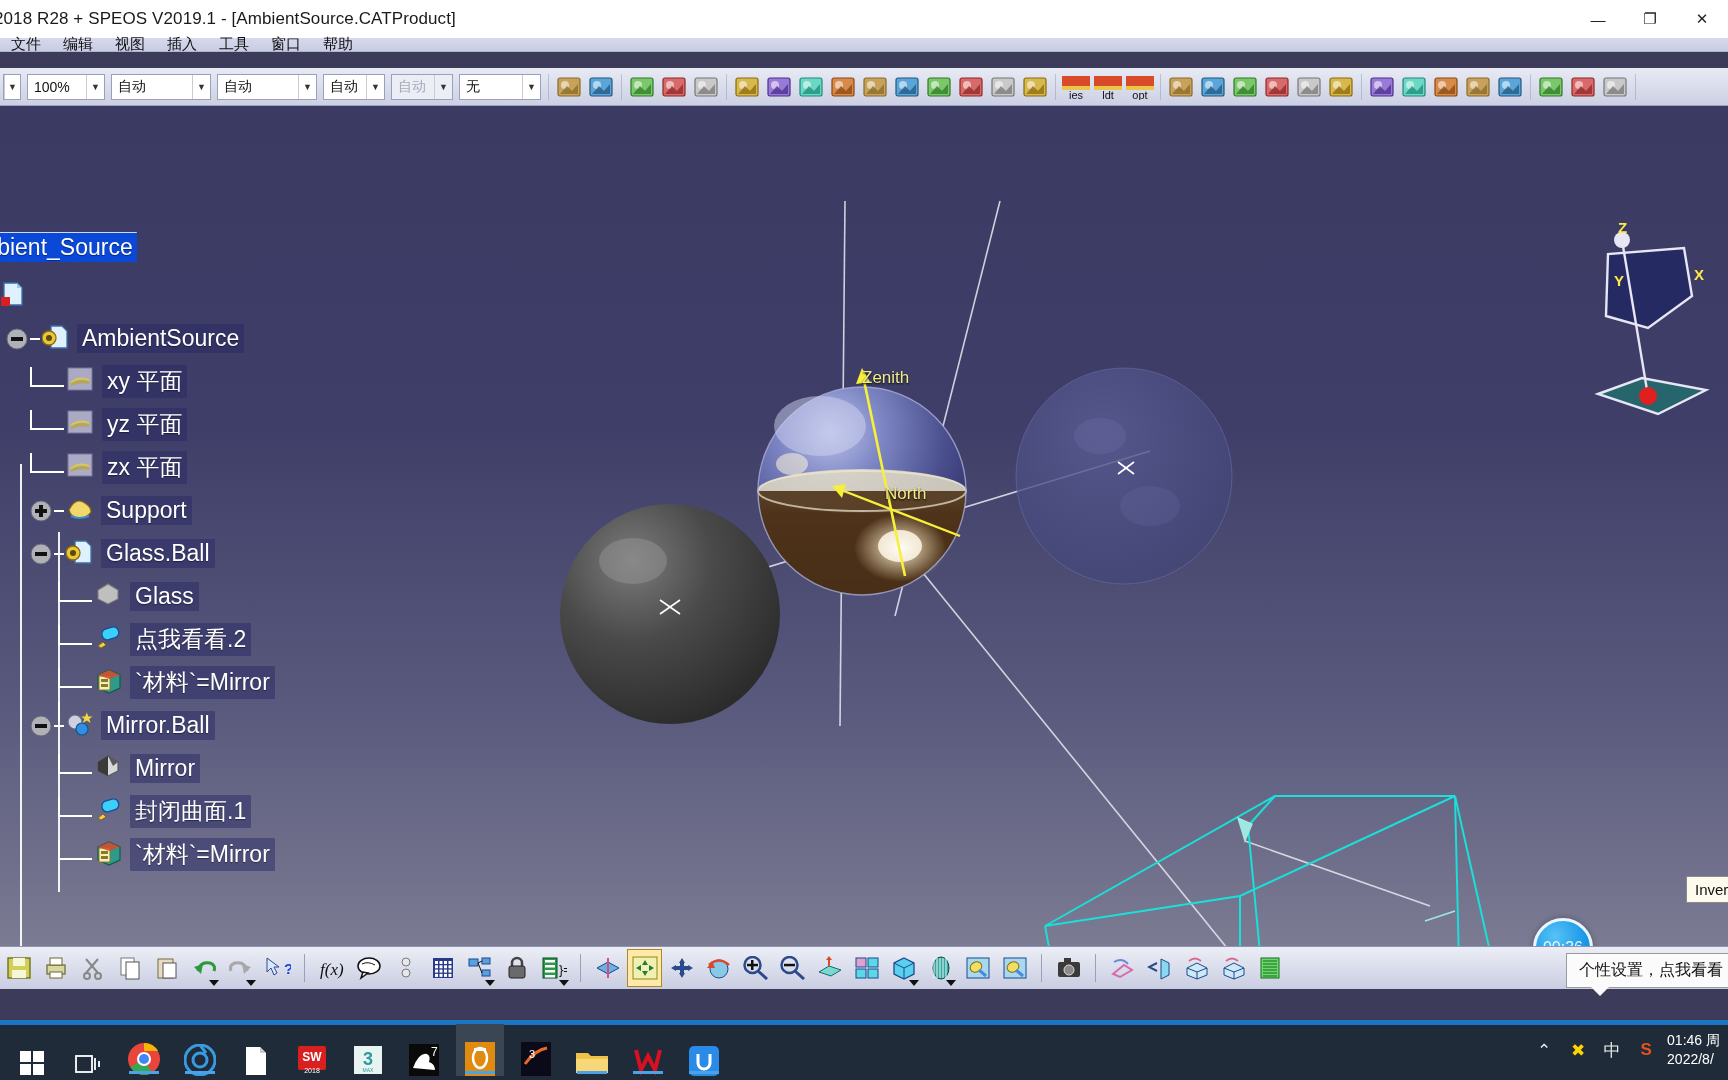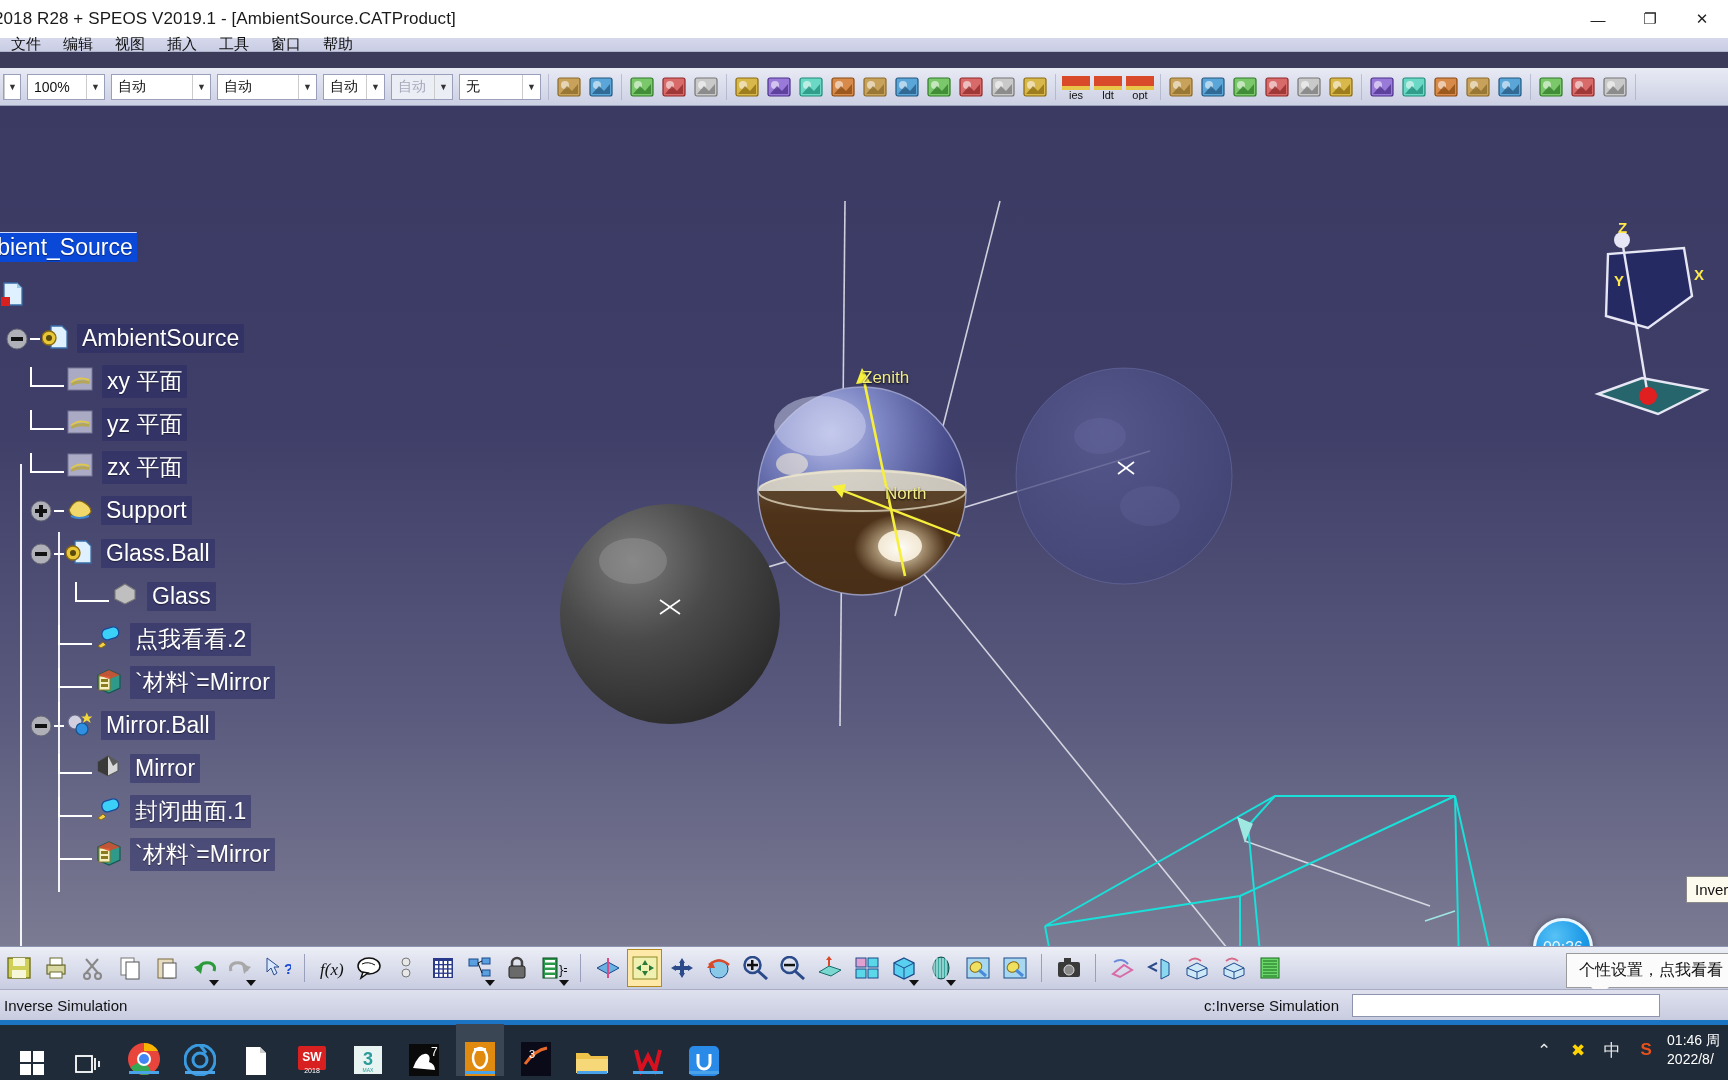--- a/index.html
+++ b/index.html
@@ -649,21 +649,21 @@
             </svg>
           </div>
           <div style="width: 10px; height: 2px; background: rgb(255, 255, 255); flex: 0 0 auto; margin-right: 2px;"></div>
           <div class="tree-ico"><svg width="28" height="26" viewBox="0 0 28 26">
               <path d="M9 2 h11 l5 5 v17 H9 Z" fill="#dff0ff" stroke="#3a6ea8" stroke-width="1.3"></path>
               <circle cx="7" cy="14" r="7" fill="#e8c838" stroke="#8a6a10" stroke-width="1.3"></circle>
               <circle cx="7" cy="14" r="3" fill="#5a4a10"></circle>
             </svg></div>
           <div class="tree-lbl">Glass.Ball</div>
         </div>
-        <div class="tree-row" style="position: absolute; left: 17px; top: 469px;">
+        <div class="tree-row" style="position: absolute; left: 0px; top: 469px;">
           <div style="width: 58px; flex: 0 0 auto;"></div>
           <div style="width: 34px; height: 20px; flex: 0 0 auto; border-left: 2px solid rgb(255, 255, 255); border-bottom: 2px solid rgb(255, 255, 255); margin-bottom: 9px; margin-right: 3px;"></div>
           <div class="tree-ico"><svg width="26" height="24" viewBox="0 0 26 24">
               <path d="M13 2 L23 8 L23 17 L13 22 L3 17 L3 8 Z" fill="#bfbfbf" stroke="#7a7a7a" stroke-width="1.1"></path>
             </svg></div>
           <div class="tree-lbl">Glass</div>
         </div>
         <div class="tree-row" style="position: absolute; left: 0px; top: 512px;">
           <div style="width: 58px; flex: 0 0 auto;"></div>
           <div style="width: 34px; height: 20px; flex: 0 0 auto; border-left: 2px solid rgb(255, 255, 255); border-bottom: 2px solid rgb(255, 255, 255); margin-bottom: 9px; margin-right: 3px;"></div>
@@ -1004,25 +1004,20 @@
             <line x1="5" y1="14" x2="19" y2="14"></line>
             <line x1="5" y1="17" x2="19" y2="17"></line>
             <line x1="5" y1="20" x2="19" y2="20"></line>
           </g>
         </svg>
       </div>
     </div>
 
   <div class="hint-bubble" style="left:1566px;top:953px;">个性设置，点我看看</div>
 
-  <div class="statusbar">
-    <div class="status-left">Inverse Simulation</div>
-    <div class="status-cmd">c:Inverse Simulation</div>
-    <input class="status-input" value="" style="">
-  </div>
 
   <div class="taskbar">
     <div class="tb-top-accent"></div>
     <div id="taskbuttons" style="display:flex;align-items:center;padding-left:4px;">
         <div class="tbtn">
           <svg width="26" height="26" viewBox="0 0 26 26">
             <rect x="1" y="1" width="11" height="11" fill="#fff"></rect>
             <rect x="14" y="1" width="11" height="11" fill="#fff"></rect>
             <rect x="1" y="14" width="11" height="11" fill="#fff"></rect>
             <rect x="14" y="14" width="11" height="11" fill="#fff"></rect>

